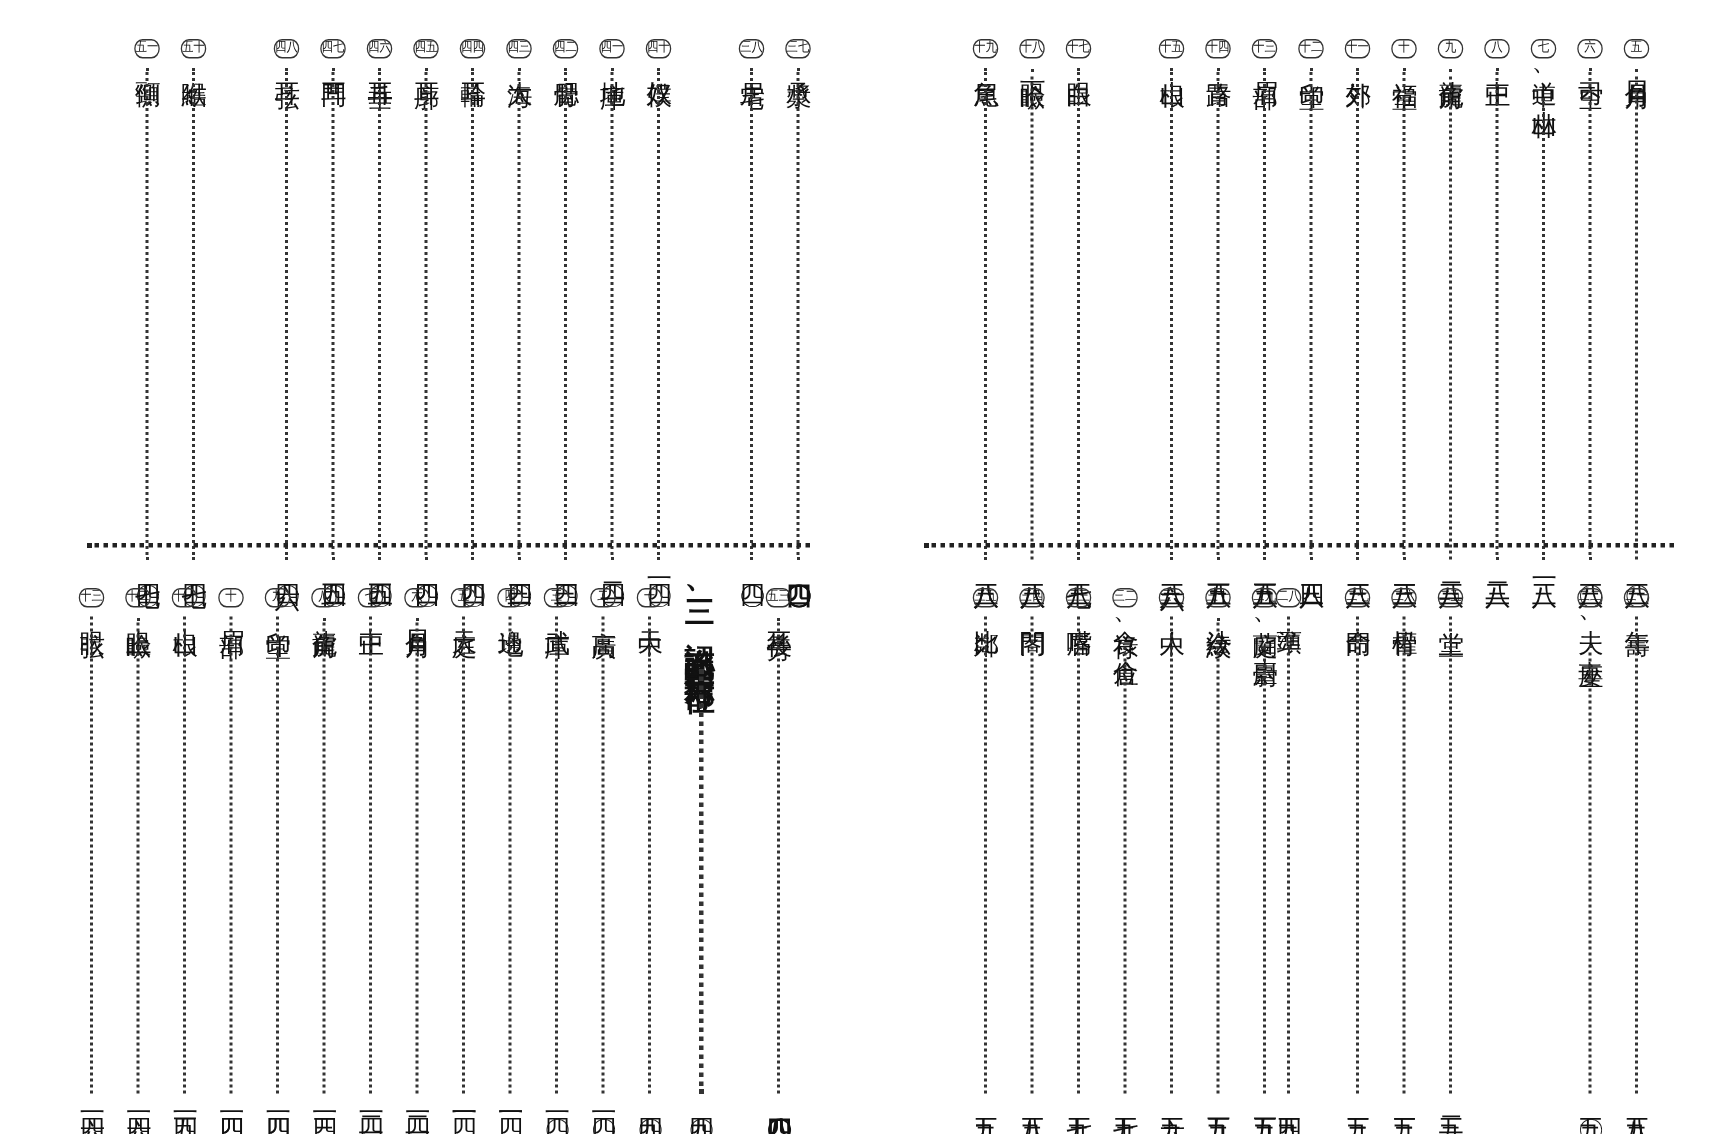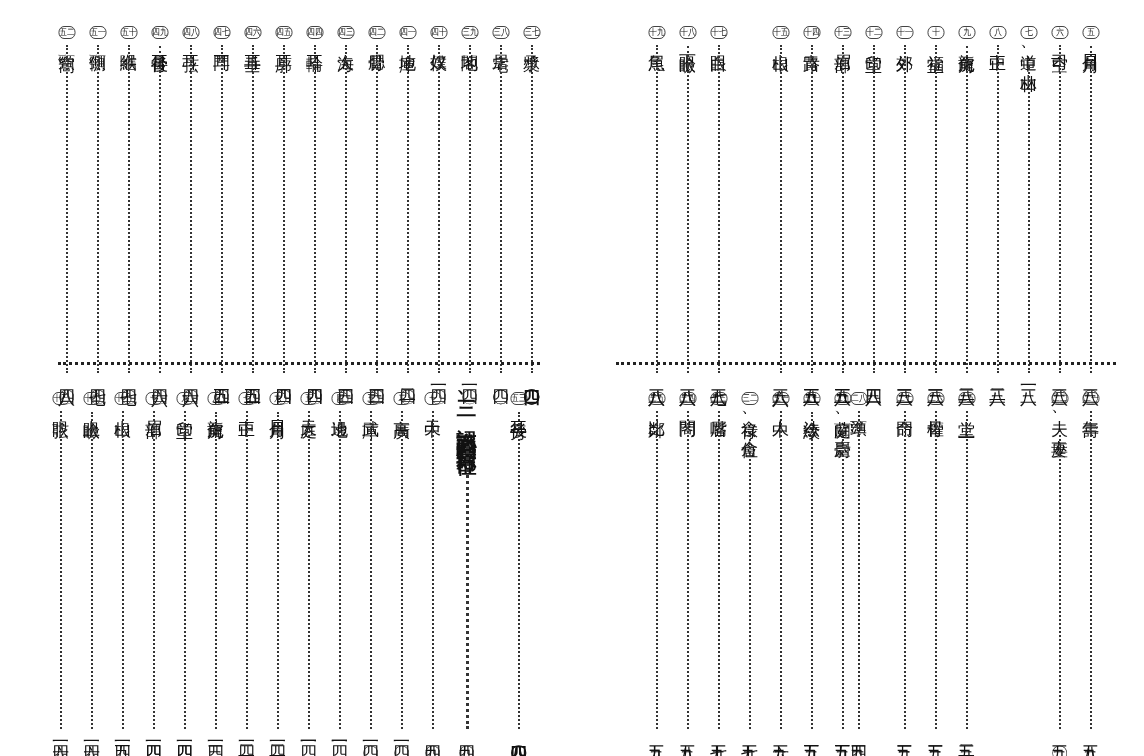--- a/index.html
+++ b/index.html
@@ -45,44 +45,32 @@
   }
   .bold .page-no { font-weight: bold; }
   .chapter .title { font-size: 20px; font-weight: bold; letter-spacing: 4px; }
   .chapter .leader { border-left-width: 3px; }
 </style>
 </head>
 <body>
 
 <div class="page left">
   <div class="block top">
-    <div class="col" style="left:56px">
-        <span class="num">五二</span>
-        <span class="title">頸窩</span>
-        <span class="leader"></span>
-        <span class="page-no">四〇八</span>
-      </div>
     <div class="col" style="left:87px">
         <span class="num">五一</span>
         <span class="title">頸側</span>
         <span class="leader"></span>
         <span class="page-no">四〇七</span>
       </div>
     <div class="col" style="left:118px">
         <span class="num">五十</span>
         <span class="title">喉結</span>
         <span class="leader"></span>
         <span class="page-no">四〇七</span>
       </div>
-    <div class="col" style="left:149px">
-        <span class="num">四九</span>
-        <span class="title">耳後骨</span>
-        <span class="leader"></span>
-        <span class="page-no">四〇六</span>
-      </div>
     <div class="col" style="left:180px">
         <span class="num">四八</span>
         <span class="title">耳弦</span>
         <span class="leader"></span>
         <span class="page-no">四〇六</span>
       </div>
     <div class="col" style="left:211px">
         <span class="num">四七</span>
         <span class="title">耳門</span>
         <span class="leader"></span>
@@ -120,26 +108,20 @@
       </div>
     <div class="col" style="left:397px">
         <span class="num">四一</span>
         <span class="title">地庫</span>
         <span class="leader"></span>
         <span class="page-no">四〇二</span>
       </div>
     <div class="col" style="left:428px">
         <span class="num">四十</span>
         <span class="title">奴僕</span>
-        <span class="leader"></span>
-        <span class="page-no">四〇一</span>
-      </div>
-    <div class="col" style="left:459px">
-        <span class="num">三九</span>
-        <span class="title">地閣</span>
         <span class="leader"></span>
         <span class="page-no">四〇一</span>
       </div>
     <div class="col" style="left:490px">
         <span class="num">三八</span>
         <span class="title">居宅</span>
         <span class="leader"></span>
         <span class="page-no">四〇〇</span>
       </div>
     <div class="col bold" style="left:521px">

